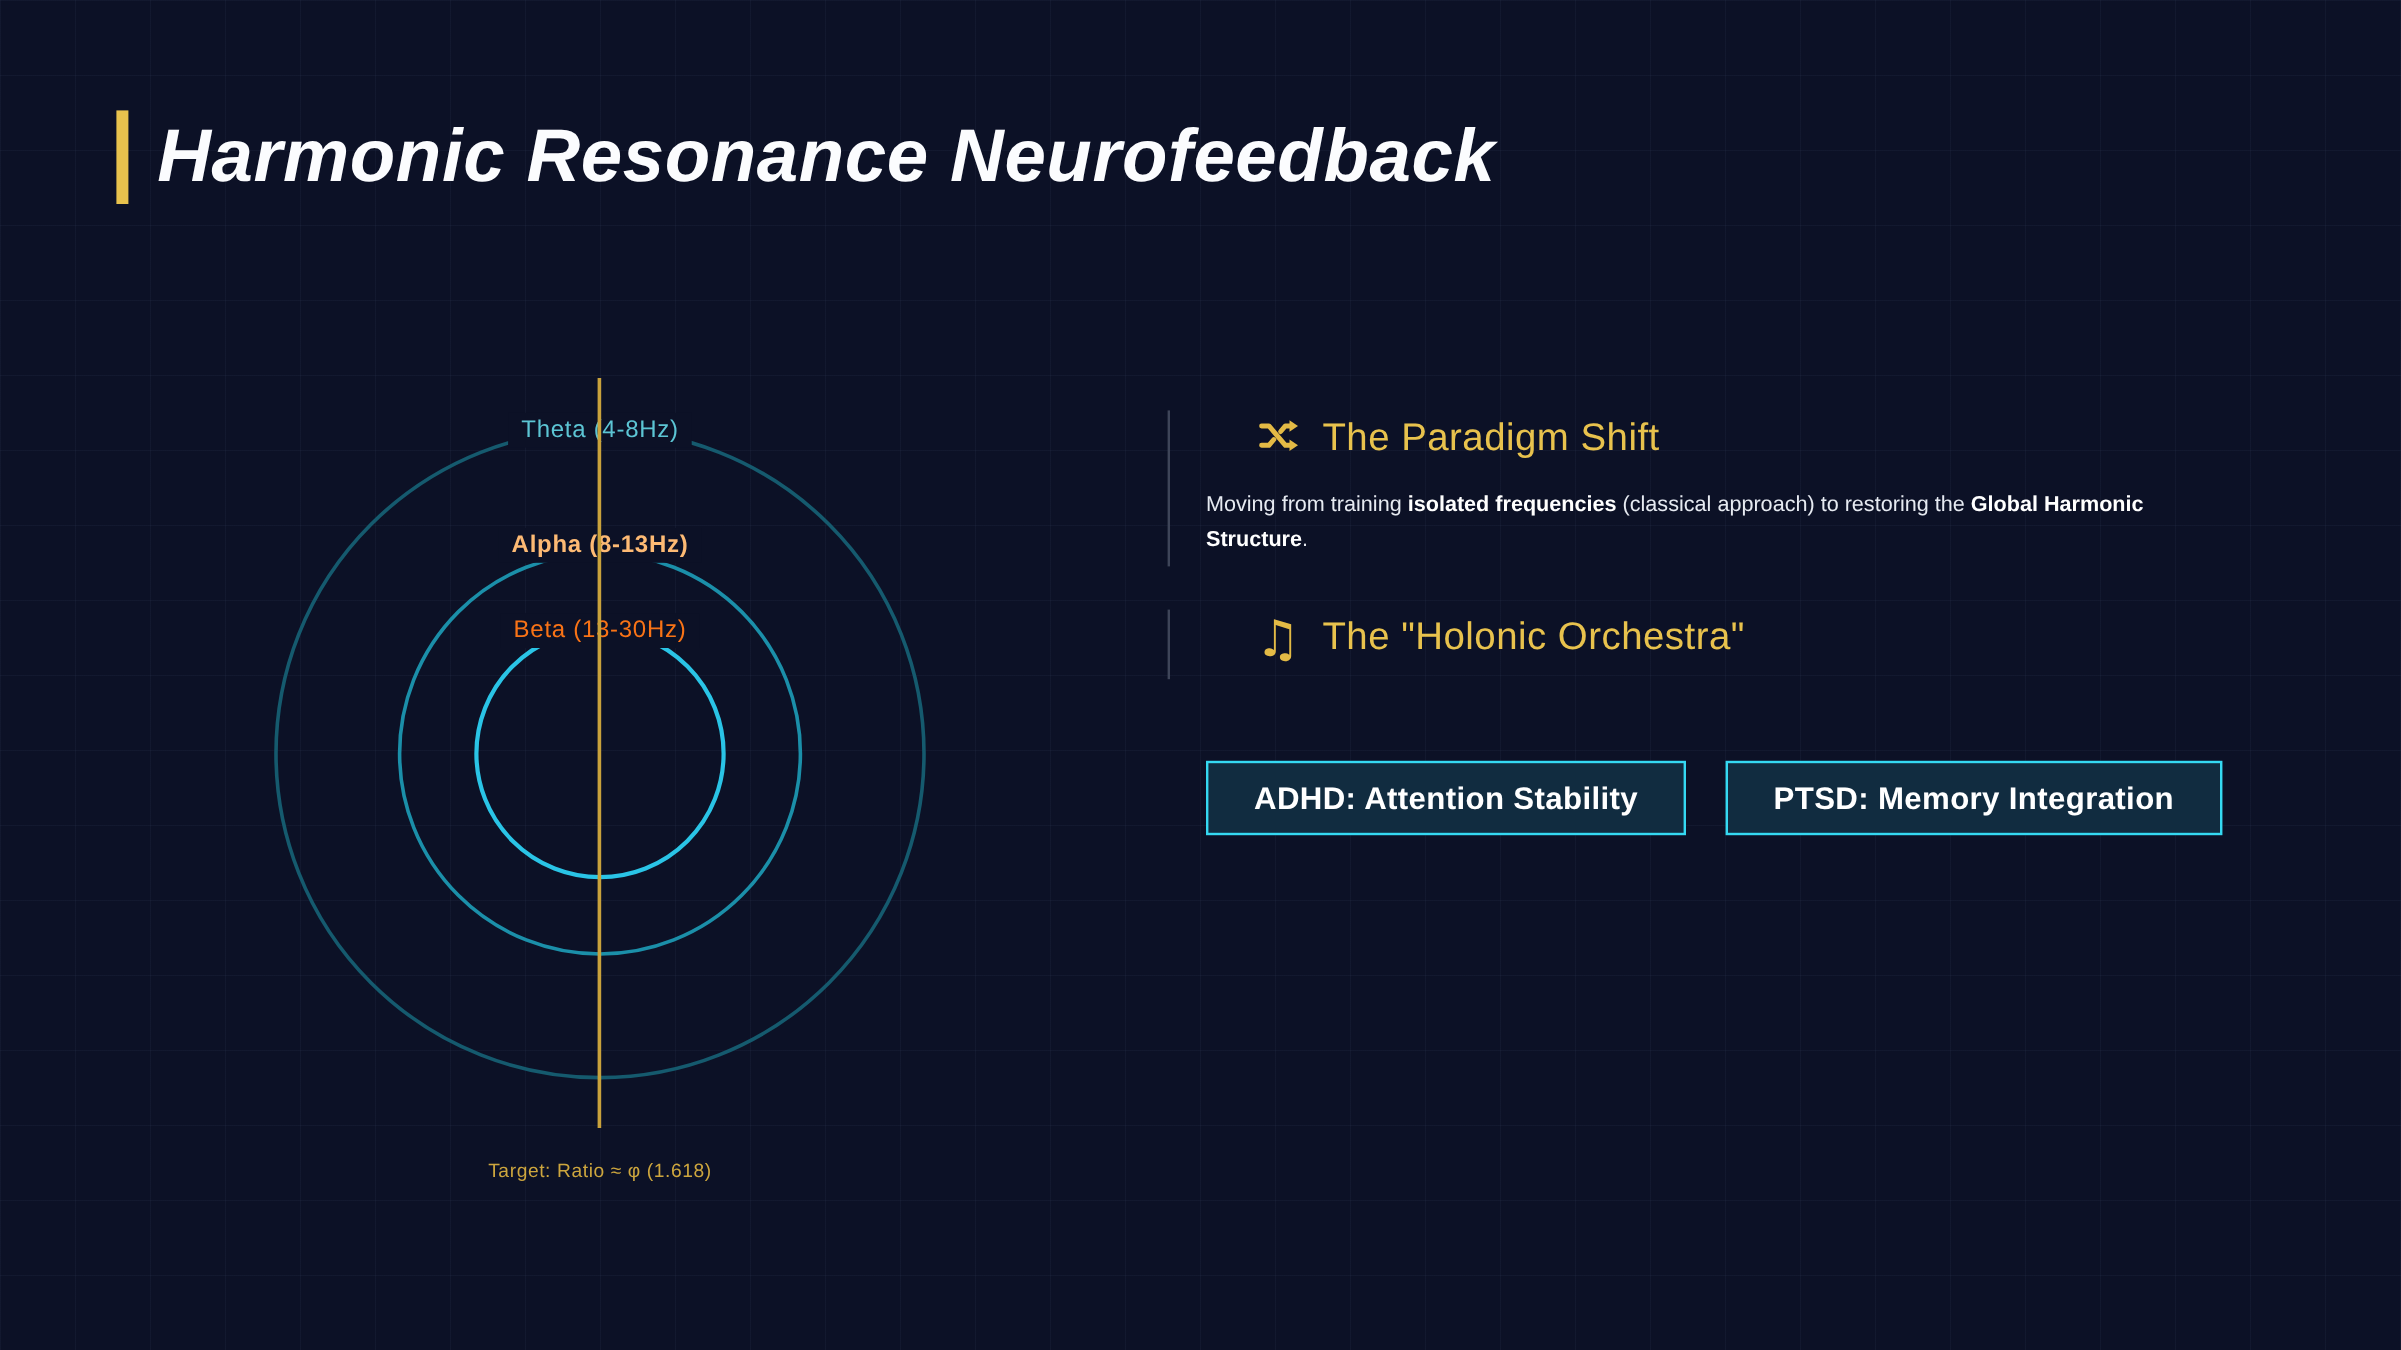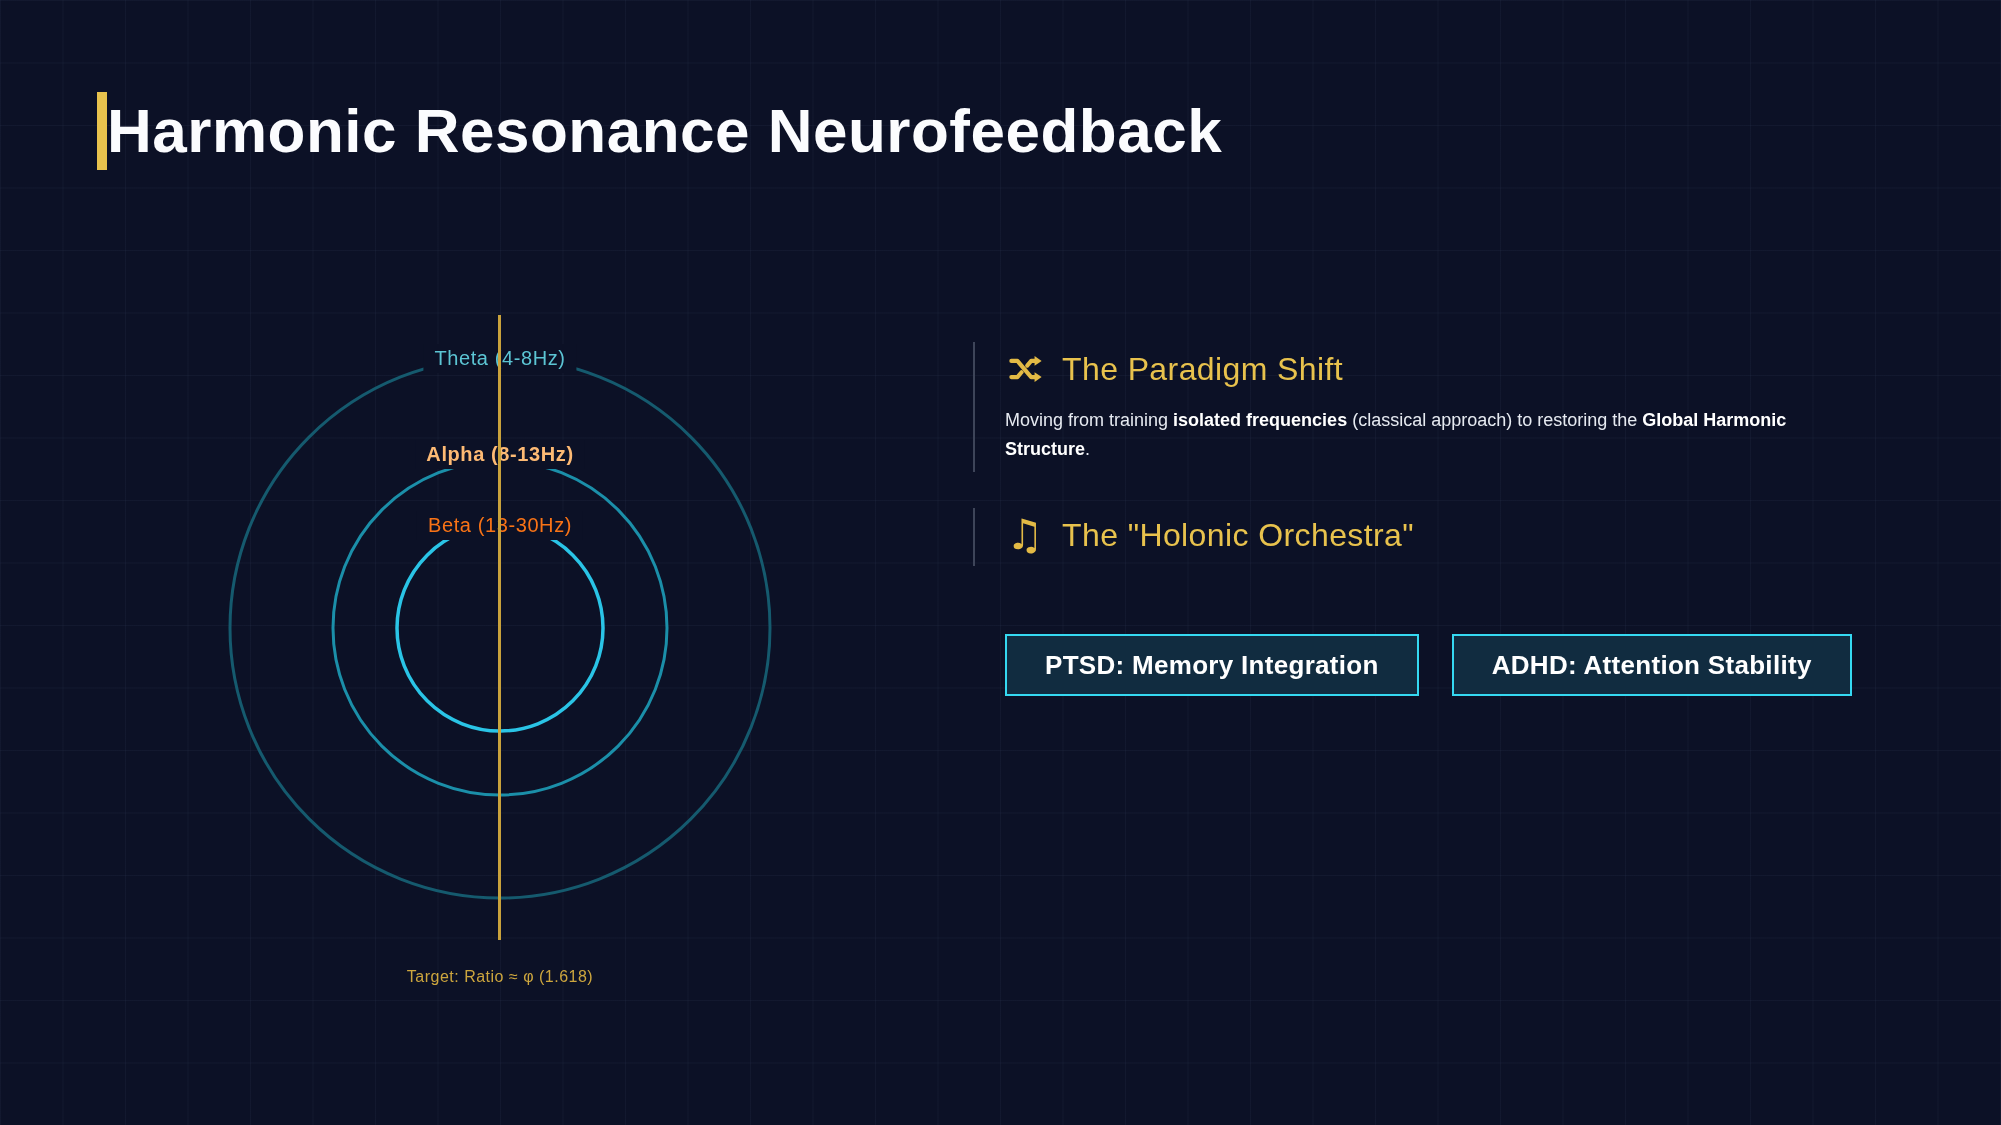--- a/index.html
+++ b/index.html
@@ -21,20 +21,22 @@
     color: #e9ecf2;
   }
 
   
   .title-block {
     position: absolute;
     left: 97px;
     top: 92px;
     display: flex;
     align-items: flex-end;
+    gap: 24px;
+    font-style: italic;
   }
   .accent-bar {
     width: 10px;
     height: 78px;
     background: #e8c24d;
   }
   h1.page-title {
     margin: 0;
     font-size: 62px;
     line-height: 78px;
@@ -101,28 +103,29 @@
     border-left: 2px solid #3e4559;
     padding: 4px 0 8px 30px;
     margin-bottom: 36px;
   }
   .section.no-border {
     border-left: 2px solid transparent;
     margin-bottom: 0;
   }
   .section-heading {
     display: flex;
-    align-items: center;
+    align-items: flex-start;
     gap: 17px;
     height: 46px;
     font-size: 32px;
     font-weight: 500;
     letter-spacing: 0.4px;
     color: #e8c24d;
     white-space: nowrap;
+    margin-left: 40px;
   }
   .section-heading .icon {
     display: inline-flex;
     align-items: center;
     justify-content: center;
     width: 40px;
     color: #e3ba45;
     flex: 0 0 auto;
   }
   .music-glyph {
@@ -213,19 +216,19 @@
 
     <section class="section">
       <div class="section-heading">
         <span class="icon music-glyph">♫</span>
         <span>The "Holonic Orchestra"</span>
       </div>
     </section>
 
     <section class="section no-border">
       <div class="badges-row">
+        <div class="badge">ADHD: Attention Stability</div>
         <div class="badge">PTSD: Memory Integration</div>
-        <div class="badge">ADHD: Attention Stability</div>
       </div>
     </section>
 
   </main>
 </div>
 
 </body></html>

